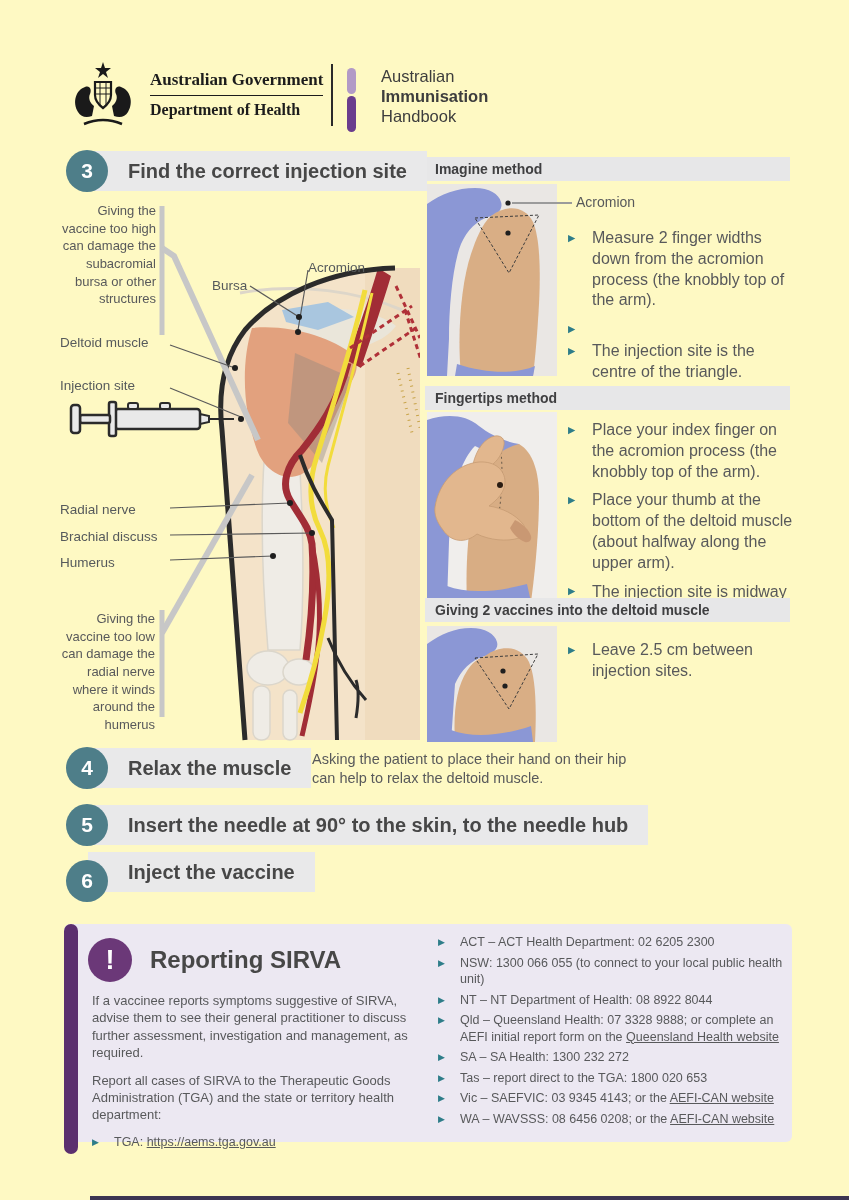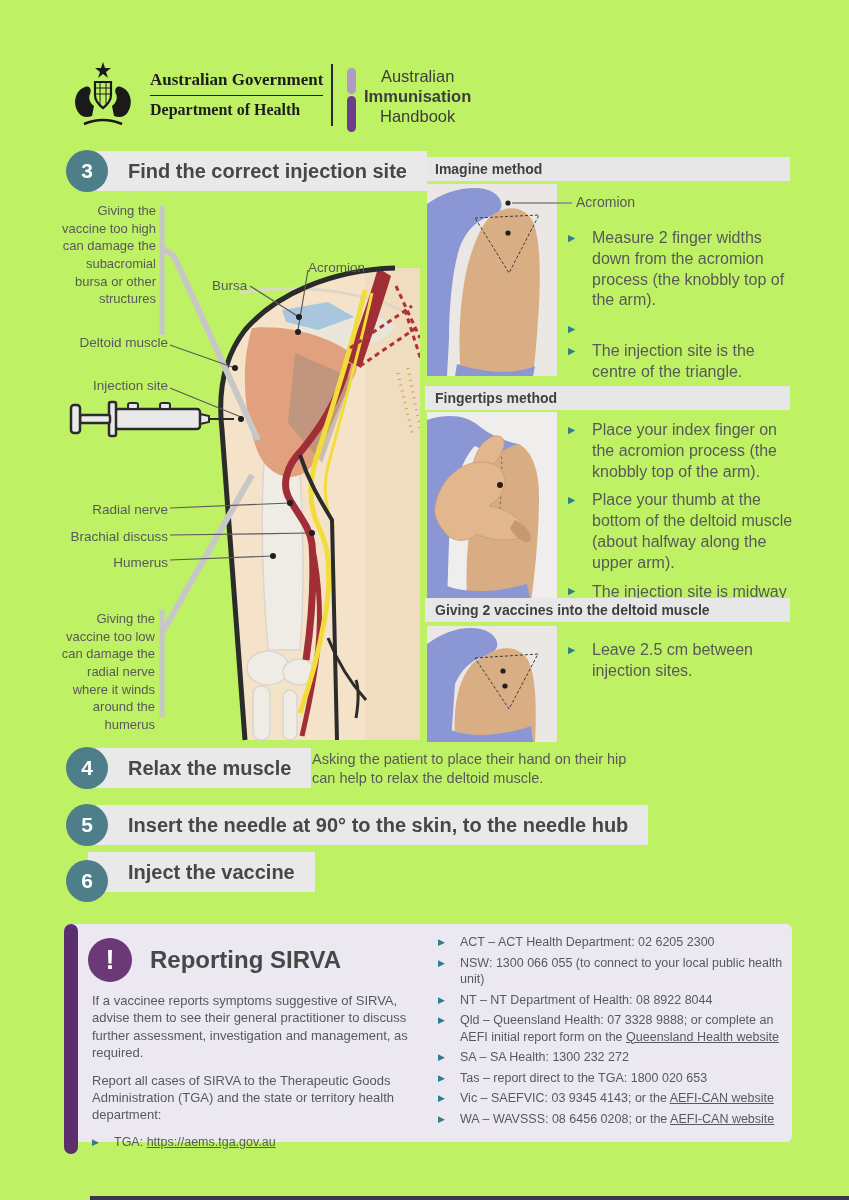--- a/index.html
+++ b/index.html
@@ -1,37 +1,37 @@
 <!DOCTYPE html>
 <html><head>
 <meta charset="utf-8">
 <style>
   html,body{margin:0;padding:0;background:#ffffff;}
-  .page{position:relative;width:849px;height:1200px;background:#bef264;overflow:hidden;
+  .page{position:relative;width:849px;height:1200px;background:#fef9c3;overflow:hidden;
         font-family:"Liberation Sans","DejaVu Sans",sans-serif;color:#58595b;}
   .abs{position:absolute;}
 
   
   .gov-title{font-family:"Liberation Serif","DejaVu Serif",serif;font-weight:bold;font-size:17px;color:#1c1c1c;
              padding-bottom:5px;border-bottom:1.6px solid #1c1c1c;}
   .gov-dept{font-family:"Liberation Serif","DejaVu Serif",serif;font-weight:bold;font-size:16px;color:#1c1c1c;margin-top:5px;}
   .vdivider{width:1.5px;height:62px;background:#2a2a2a;}
   .hb-bar{width:9px;border-radius:5px;display:block;}
   .hb-text{font-size:16.5px;line-height:1.22;color:#3d3d3d;}
   .hb-text .bold{font-weight:bold;}
 
   
   .step-circle{width:42px;height:42px;border-radius:50%;background:#4e7e89;color:#ffffff;
                display:flex;align-items:center;justify-content:center;font-weight:bold;font-size:21px;z-index:4;}
   .step-bar{background:#e9e9ea;height:40px;display:inline-flex;align-items:center;
             padding:0 20px 0 40px;font-weight:bold;font-size:20px;color:#474747;white-space:nowrap;z-index:2;}
 
   
   .dlabel{font-size:13.5px;color:#565a5c;line-height:1.25;}
-  .rright{text-align:right;}
+  .rright{text-align:left;}
   .warn{font-size:13px;color:#58595b;line-height:1.36;text-align:right;}
 
   
   .method-header{background:#e7e7e8;height:24px;display:flex;align-items:center;padding:0 10px;
                  font-weight:bold;font-size:14px;color:#3f3f41;}
   .bullet-row{display:flex;margin-bottom:8px;}
   .bullet-marker{color:#2e7d89;font-size:9.5px;line-height:1;padding-top:4.5px;flex:0 0 24px;}
   .bullet-text{font-size:16px;color:#58595b;line-height:1.3;flex:1;}
   .photo-frame{display:block;}
   .lline{background:#9b9b9b;height:1.6px;}
@@ -67,21 +67,21 @@
     </svg>
   </div>
 
   <div class="abs" style="left:150px;top:70px;">
     <div class="gov-title">Australian Government</div>
     <div class="gov-dept">Department of Health</div>
   </div>
 
   <div class="abs vdivider" style="left:331px;top:64px;"></div>
 
-  <div class="abs" style="left:347px;top:66px;display:flex;gap:8px;text-align:center;">
+  <div class="abs" style="left:347px;top:66px;display:flex;gap:25px;">
     <div style="display:flex;flex-direction:column;gap:2px;padding-top:2px;">
       <span class="hb-bar" style="height:26px;background:#b29ac6;"></span>
       <span class="hb-bar" style="height:36px;background:#6a3d8d;"></span>
     </div>
     <div class="hb-text">
       <div>Australian</div>
       <div class="bold">Immunisation</div>
       <div>Handbook</div>
     </div>
   </div>

